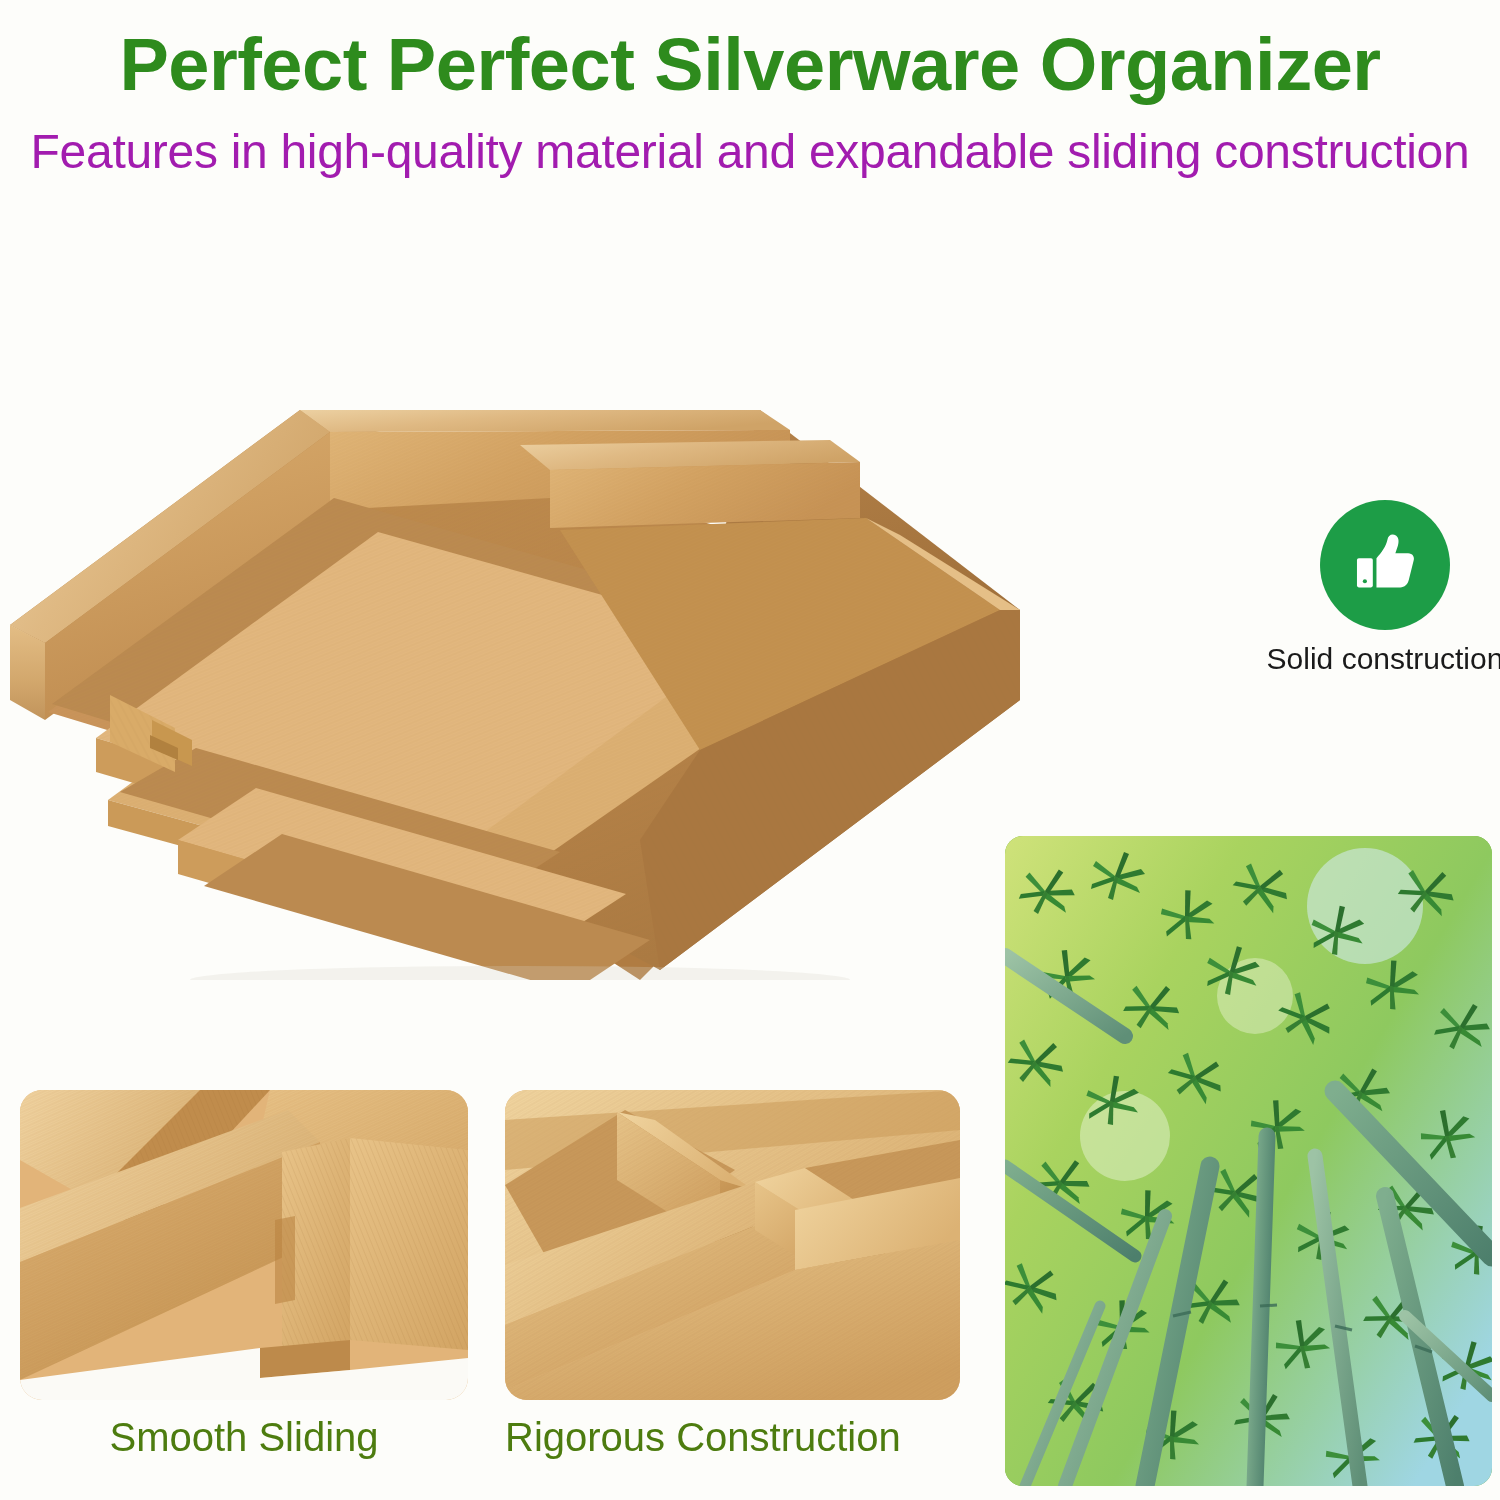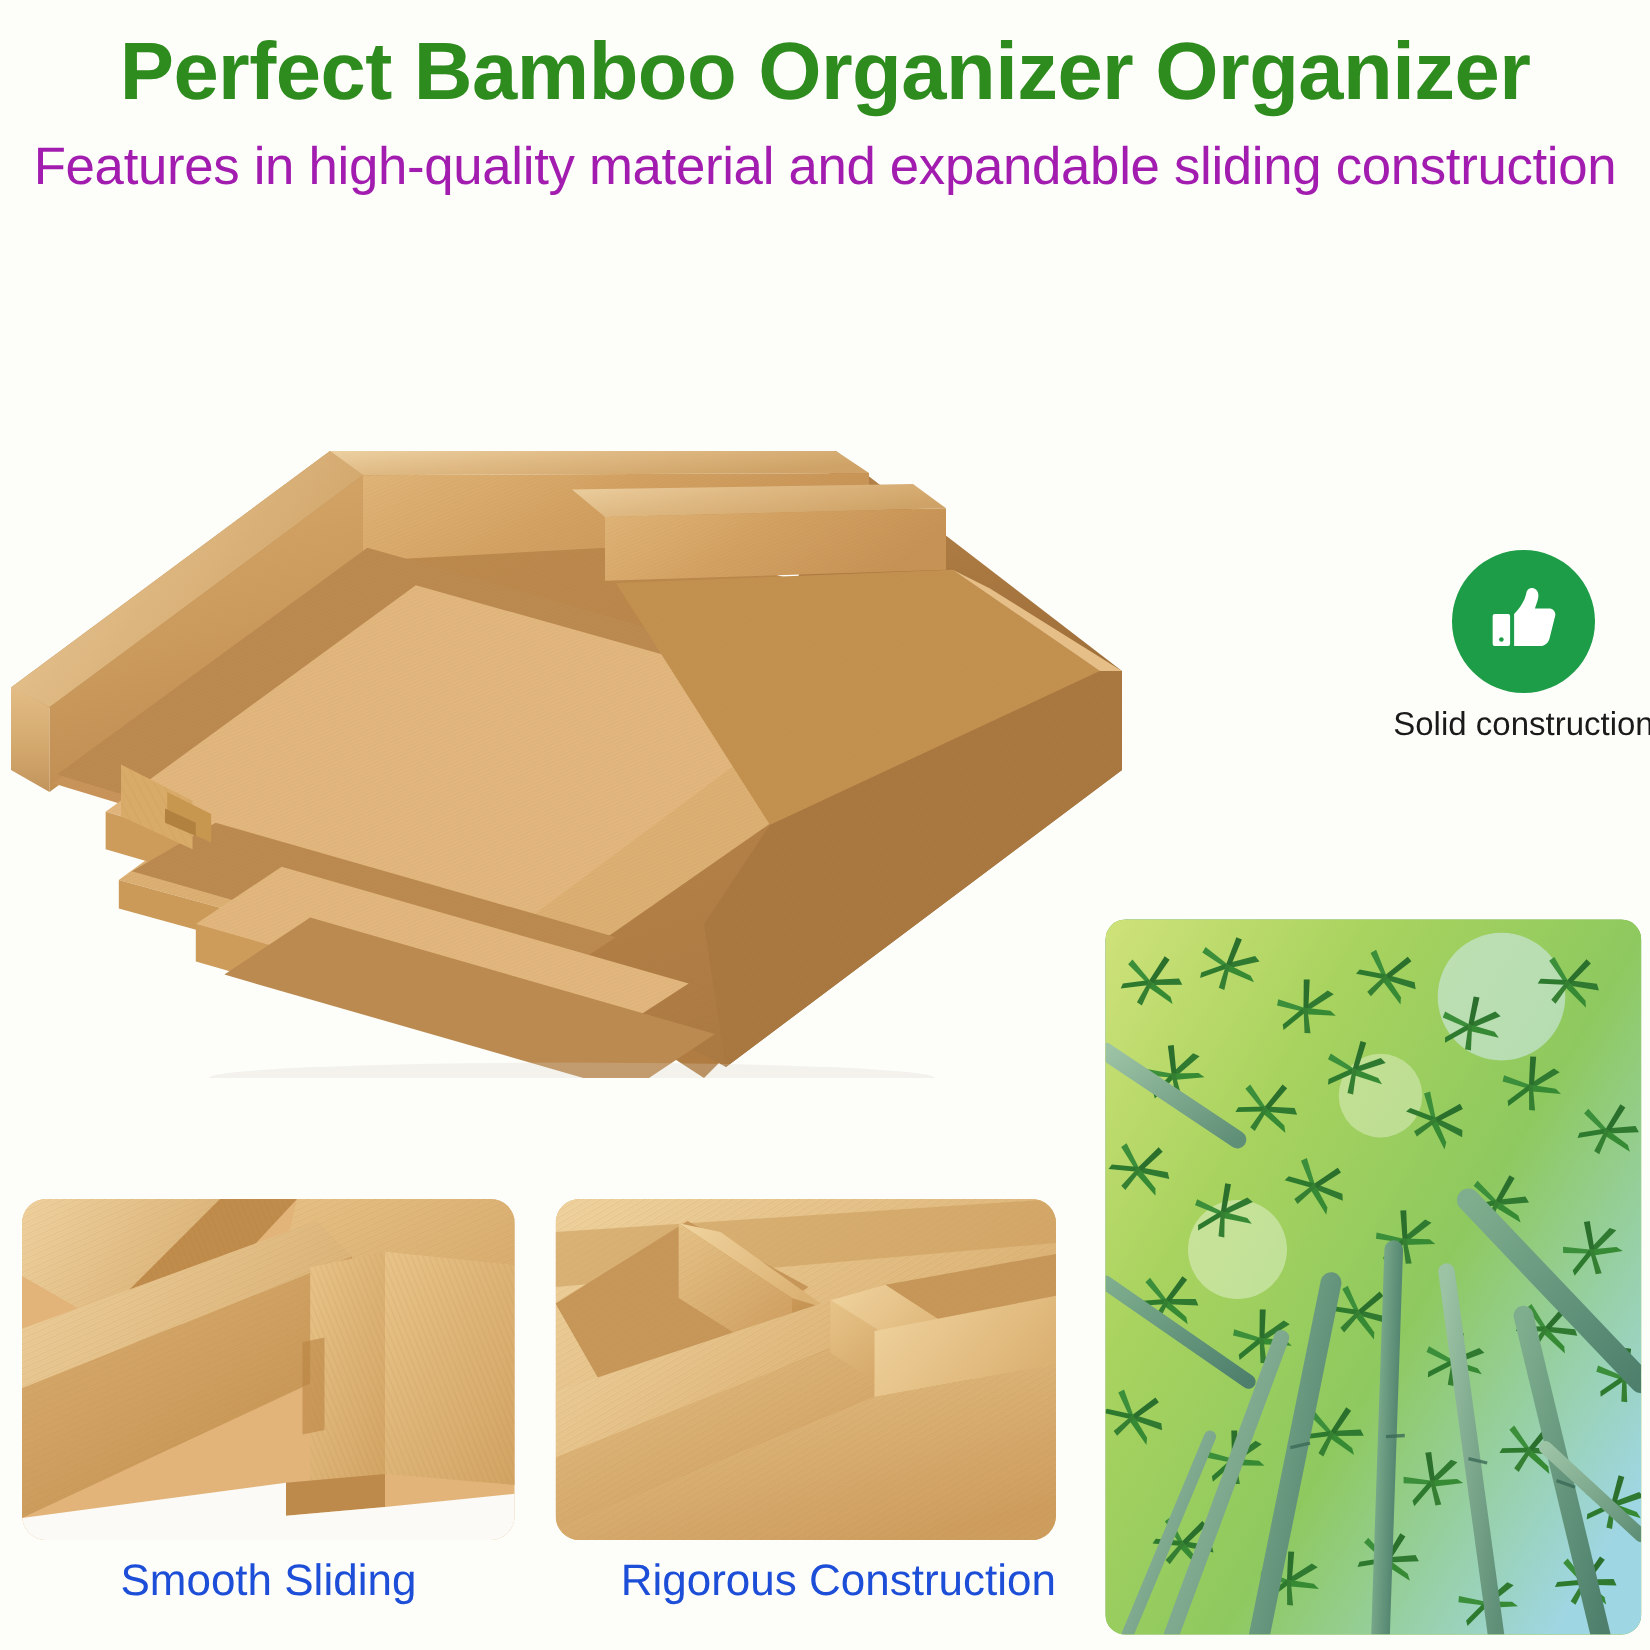--- a/index.html
+++ b/index.html
@@ -120,40 +120,40 @@
   }
   #detail-panel-1 {
     left: 505px; top: 1090px;
     width: 455px; height: 310px;
   }
   .detail-panel svg { display: block; }
 
   .detail-caption {
     position: absolute;
     font-size: 40px;
-    color: #1d4ed8;
+    color: #4d7c0f;
     white-space: nowrap;
     font-family: "Liberation Sans", sans-serif;
   }
   #detail-caption-0 {
     left: 20px; top: 1415px;
     width: 448px;
     text-align: center;
   }
   #detail-caption-1 {
     left: 505px; top: 1415px;
     width: 455px;
-    text-align: right;
+    text-align: left;
   }
 </style>
 </head>
 <body>
 
 <div id="header">
-  <div id="main-title">Perfect Bamboo Organizer Organizer</div>
+  <div id="main-title">Perfect Perfect Silverware Organizer</div>
   <div id="subtitle">Features in high-quality material and expandable sliding construction</div>
 </div>
 
 <div id="hero-product">
   <div class="tray">
     <svg width="1030" height="700" viewBox="0 0 1030 700" xmlns="http://www.w3.org/2000/svg">
       <defs>
         <linearGradient id="gWoodTopA" x1="0" y1="0" x2="1" y2="0.3">
           <stop offset="0%" stop-color="#e0b577"></stop>
           <stop offset="50%" stop-color="#d3a262"></stop>

